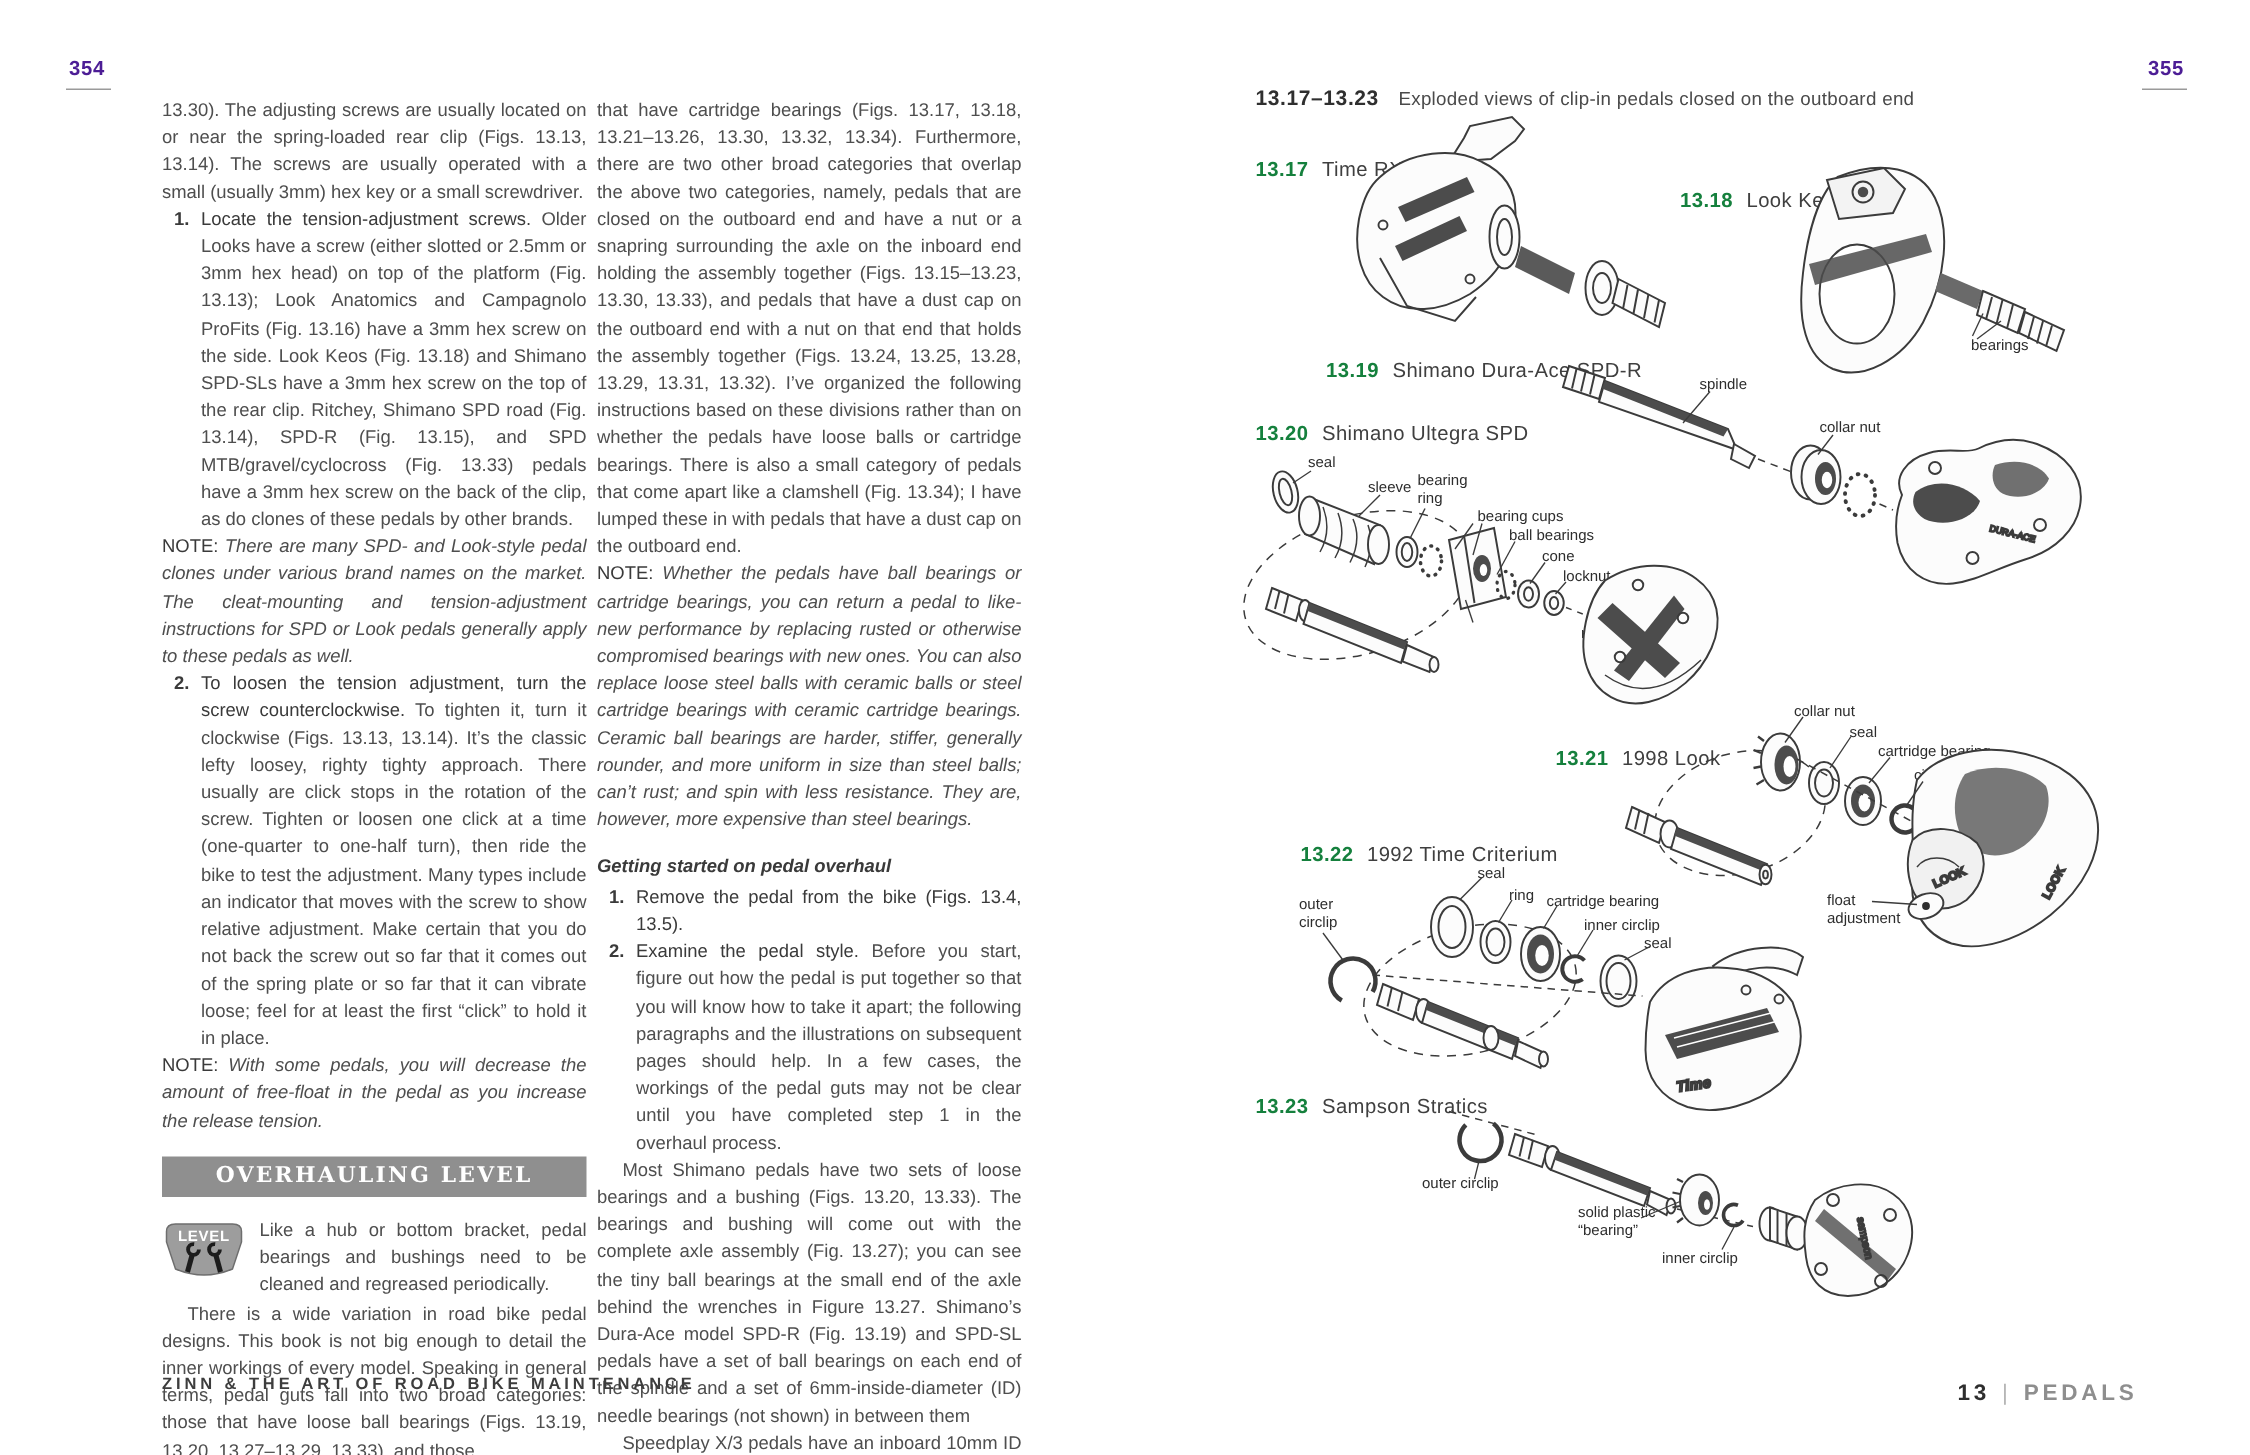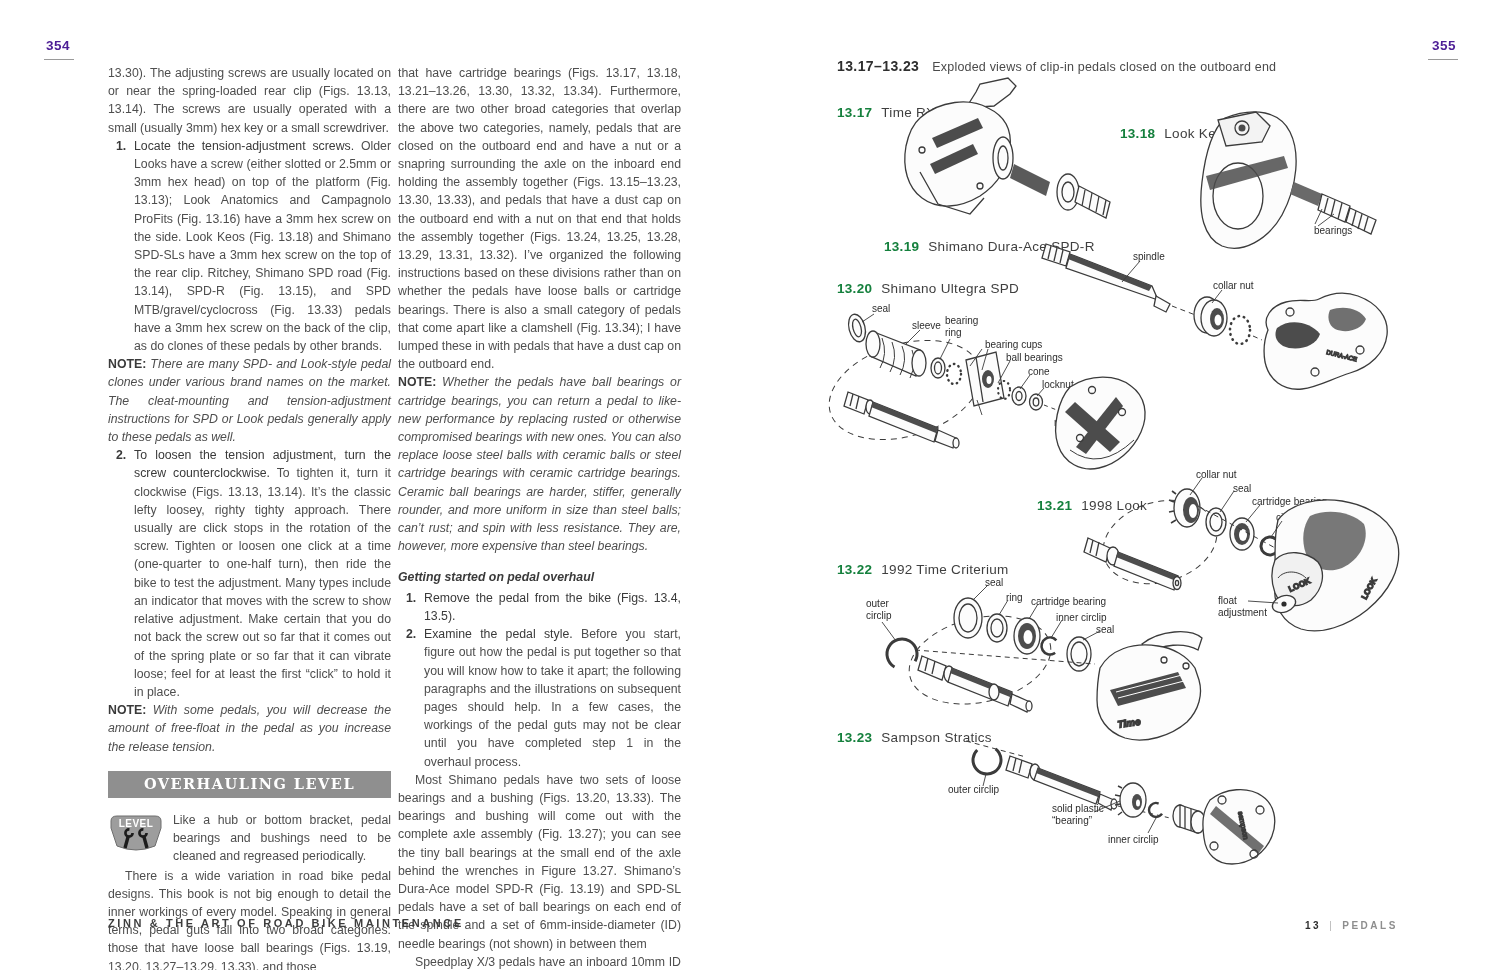--- a/index.html
+++ b/index.html
@@ -6,32 +6,32 @@
   body{width:1500px;height:970px;background:#ffffff;position:relative;overflow:hidden;
        font-family:"Liberation Sans",sans-serif;color:#4e4e4e;}
   .pagenum{position:absolute;font-size:13.5px;font-weight:bold;color:#4c1d95;letter-spacing:.5px;}
   .pagenum-rule{position:absolute;width:30px;height:1px;background:#9a9a9a;}
   .col{position:absolute;top:64px;width:283px;font-size:12.3px;line-height:18.2px;
        text-align:justify;color:#4e4e4e;}
   .col p{margin:0;}
   .step{position:relative;padding-left:26px;margin-top:1px;}
   .step .num{position:absolute;left:8px;font-weight:bold;color:#3a3a3a;}
   .lead{font-weight:normal;color:#3a3a3a;}
-  .note .nlabel{font-weight:bold;font-style:normal;color:#3a3a3a;}
+  .note .nlabel{font-weight:normal;font-style:normal;color:#3a3a3a;}
   .note .ntext{font-style:italic;}
   .indent{text-indent:17px;}
   .subhead{font-weight:bold;font-style:italic;color:#3a3a3a;margin-top:13px !important;margin-bottom:2px !important;}
   .secbar{background:#8f8f8f;color:#ffffff;text-align:center;
           font-family:"DejaVu Serif",serif;font-weight:bold;font-size:14.5px;
           letter-spacing:1.5px;padding:4px 0 5px;margin:15px 0 13px !important;text-indent:0;}
   .levelwrap{margin-top:2px;}
   .levelbadge{float:left;margin:2px 9px 2px 0;}
   .footer-left{position:absolute;left:108px;top:917px;font-size:11px;font-weight:600;
                color:#3d3d3d;letter-spacing:2.6px;}
-  .footer-right{position:absolute;left:1305px;top:920px;font-size:10px;letter-spacing:2.5px;}
+  .footer-right{position:absolute;left:1305px;top:920px;font-size:15px;letter-spacing:2.5px;}
   .footer-right .ch{font-weight:bold;color:#2e2e2e;margin-right:8px;}
   .footer-right .bar{color:#b5b5b5;margin-right:8px;font-weight:400;}
   .footer-right .ttl{font-weight:bold;color:#8e8e8e;}
   .fig-title{position:absolute;left:837px;top:57px;white-space:nowrap;}
   .fig-title .rng{font-size:14px;font-weight:bold;color:#2f2f2f;letter-spacing:.4px;}
   .fig-title .cap{font-size:12.5px;color:#4a4a4a;margin-left:13px;letter-spacing:.2px;}
   .fig-label{position:absolute;font-size:13.5px;color:#3f3f3f;white-space:nowrap;letter-spacing:.3px;}
   .fig-label .fnum{font-weight:600;color:#15803d;margin-right:9px;}
   .callout{position:absolute;font-size:10px;line-height:11.5px;color:#2d2d2d;white-space:pre;}
   svg text{font-family:"Liberation Sans",sans-serif;}
@@ -101,21 +101,21 @@
 
 <div class="fig-title">
   <span class="rng">13.17–13.23</span><span class="cap">Exploded views of clip-in pedals closed on the outboard end</span>
 </div>
 
 <div class="fig-label" style="left:837px;top:105px;"><span class="fnum">13.17</span><span>Time RXS</span></div>
 <div class="fig-label" style="left:1120px;top:126px;"><span class="fnum">13.18</span><span>Look Keo</span></div>
 <div class="fig-label" style="left:884px;top:239px;"><span class="fnum">13.19</span><span>Shimano Dura-Ace SPD-R</span></div>
 <div class="fig-label" style="left:837px;top:281px;"><span class="fnum">13.20</span><span>Shimano Ultegra SPD</span></div>
 <div class="fig-label" style="left:1037px;top:498px;"><span class="fnum">13.21</span><span>1998 Look</span></div>
-<div class="fig-label" style="left:837px;top:562px;"><span class="fnum">13.22</span><span>1992 Time Criterium</span></div>
+<div class="fig-label" style="left:867px;top:562px;"><span class="fnum">13.22</span><span>1992 Time Criterium</span></div>
 <div class="fig-label" style="left:837px;top:730px;"><span class="fnum">13.23</span><span>Sampson Stratics</span></div>
 
 <div class="callout" style="left:1133px;top:251px;">spindle</div>
 <div class="callout" style="left:1213px;top:280px;">collar nut</div>
 <div class="callout" style="left:1303px;top:225px;margin-left:11px;">bearings</div>
 <div class="callout" style="left:872px;top:303px;">seal</div>
 <div class="callout" style="left:912px;top:320px;">sleeve</div>
 <div class="callout" style="left:945px;top:315px;">bearing
 ring</div>
 <div class="callout" style="left:985px;top:339px;">bearing cups</div>

